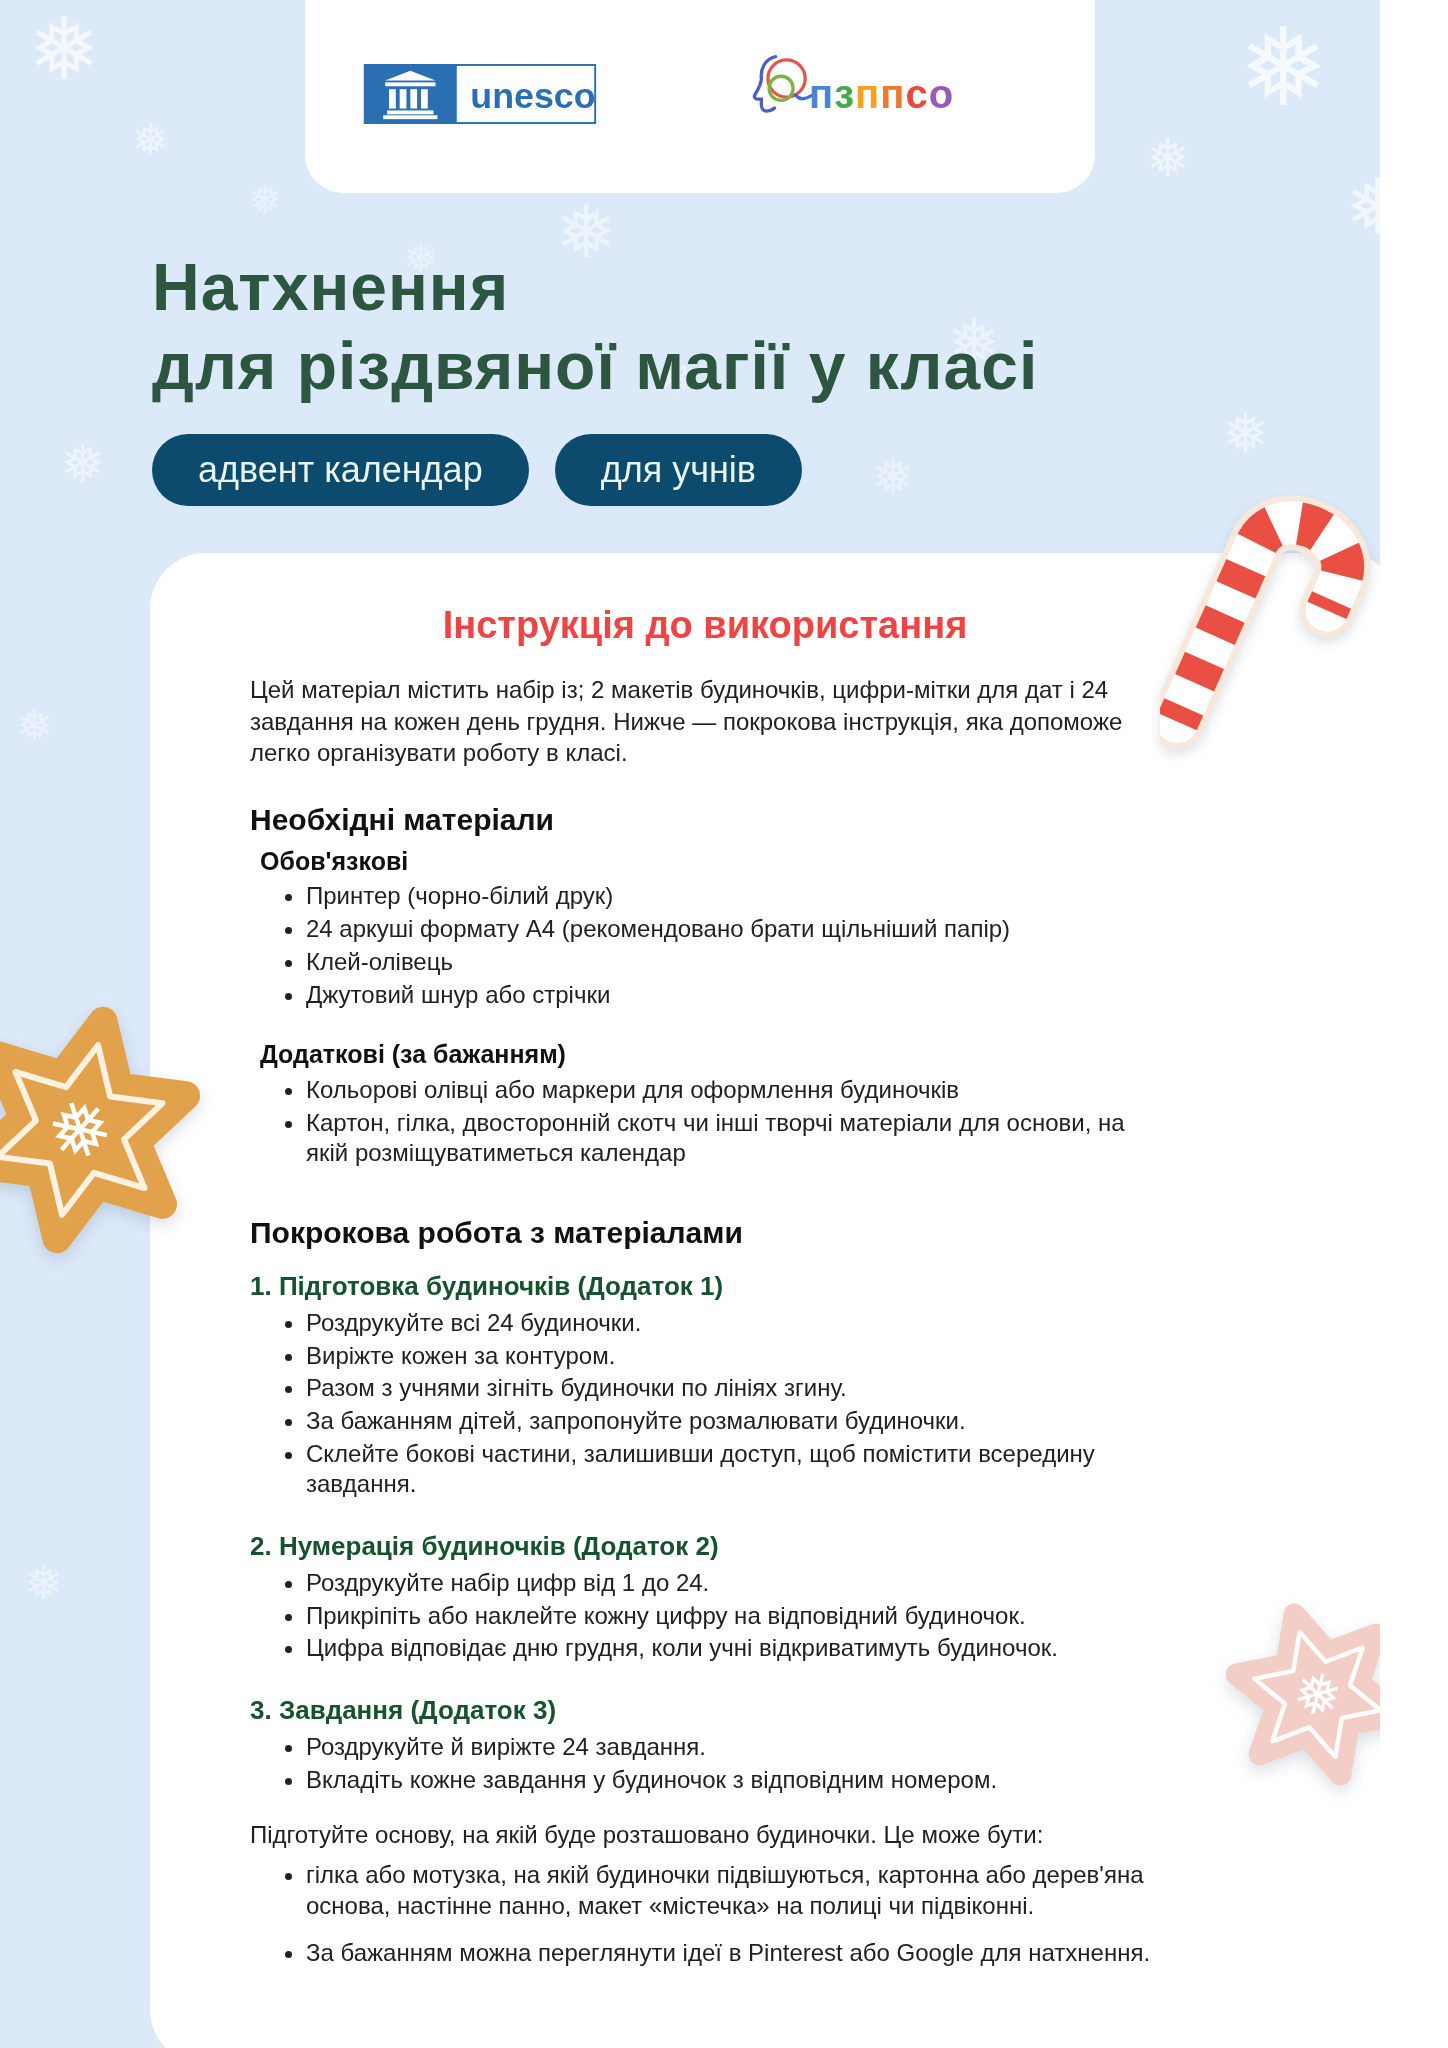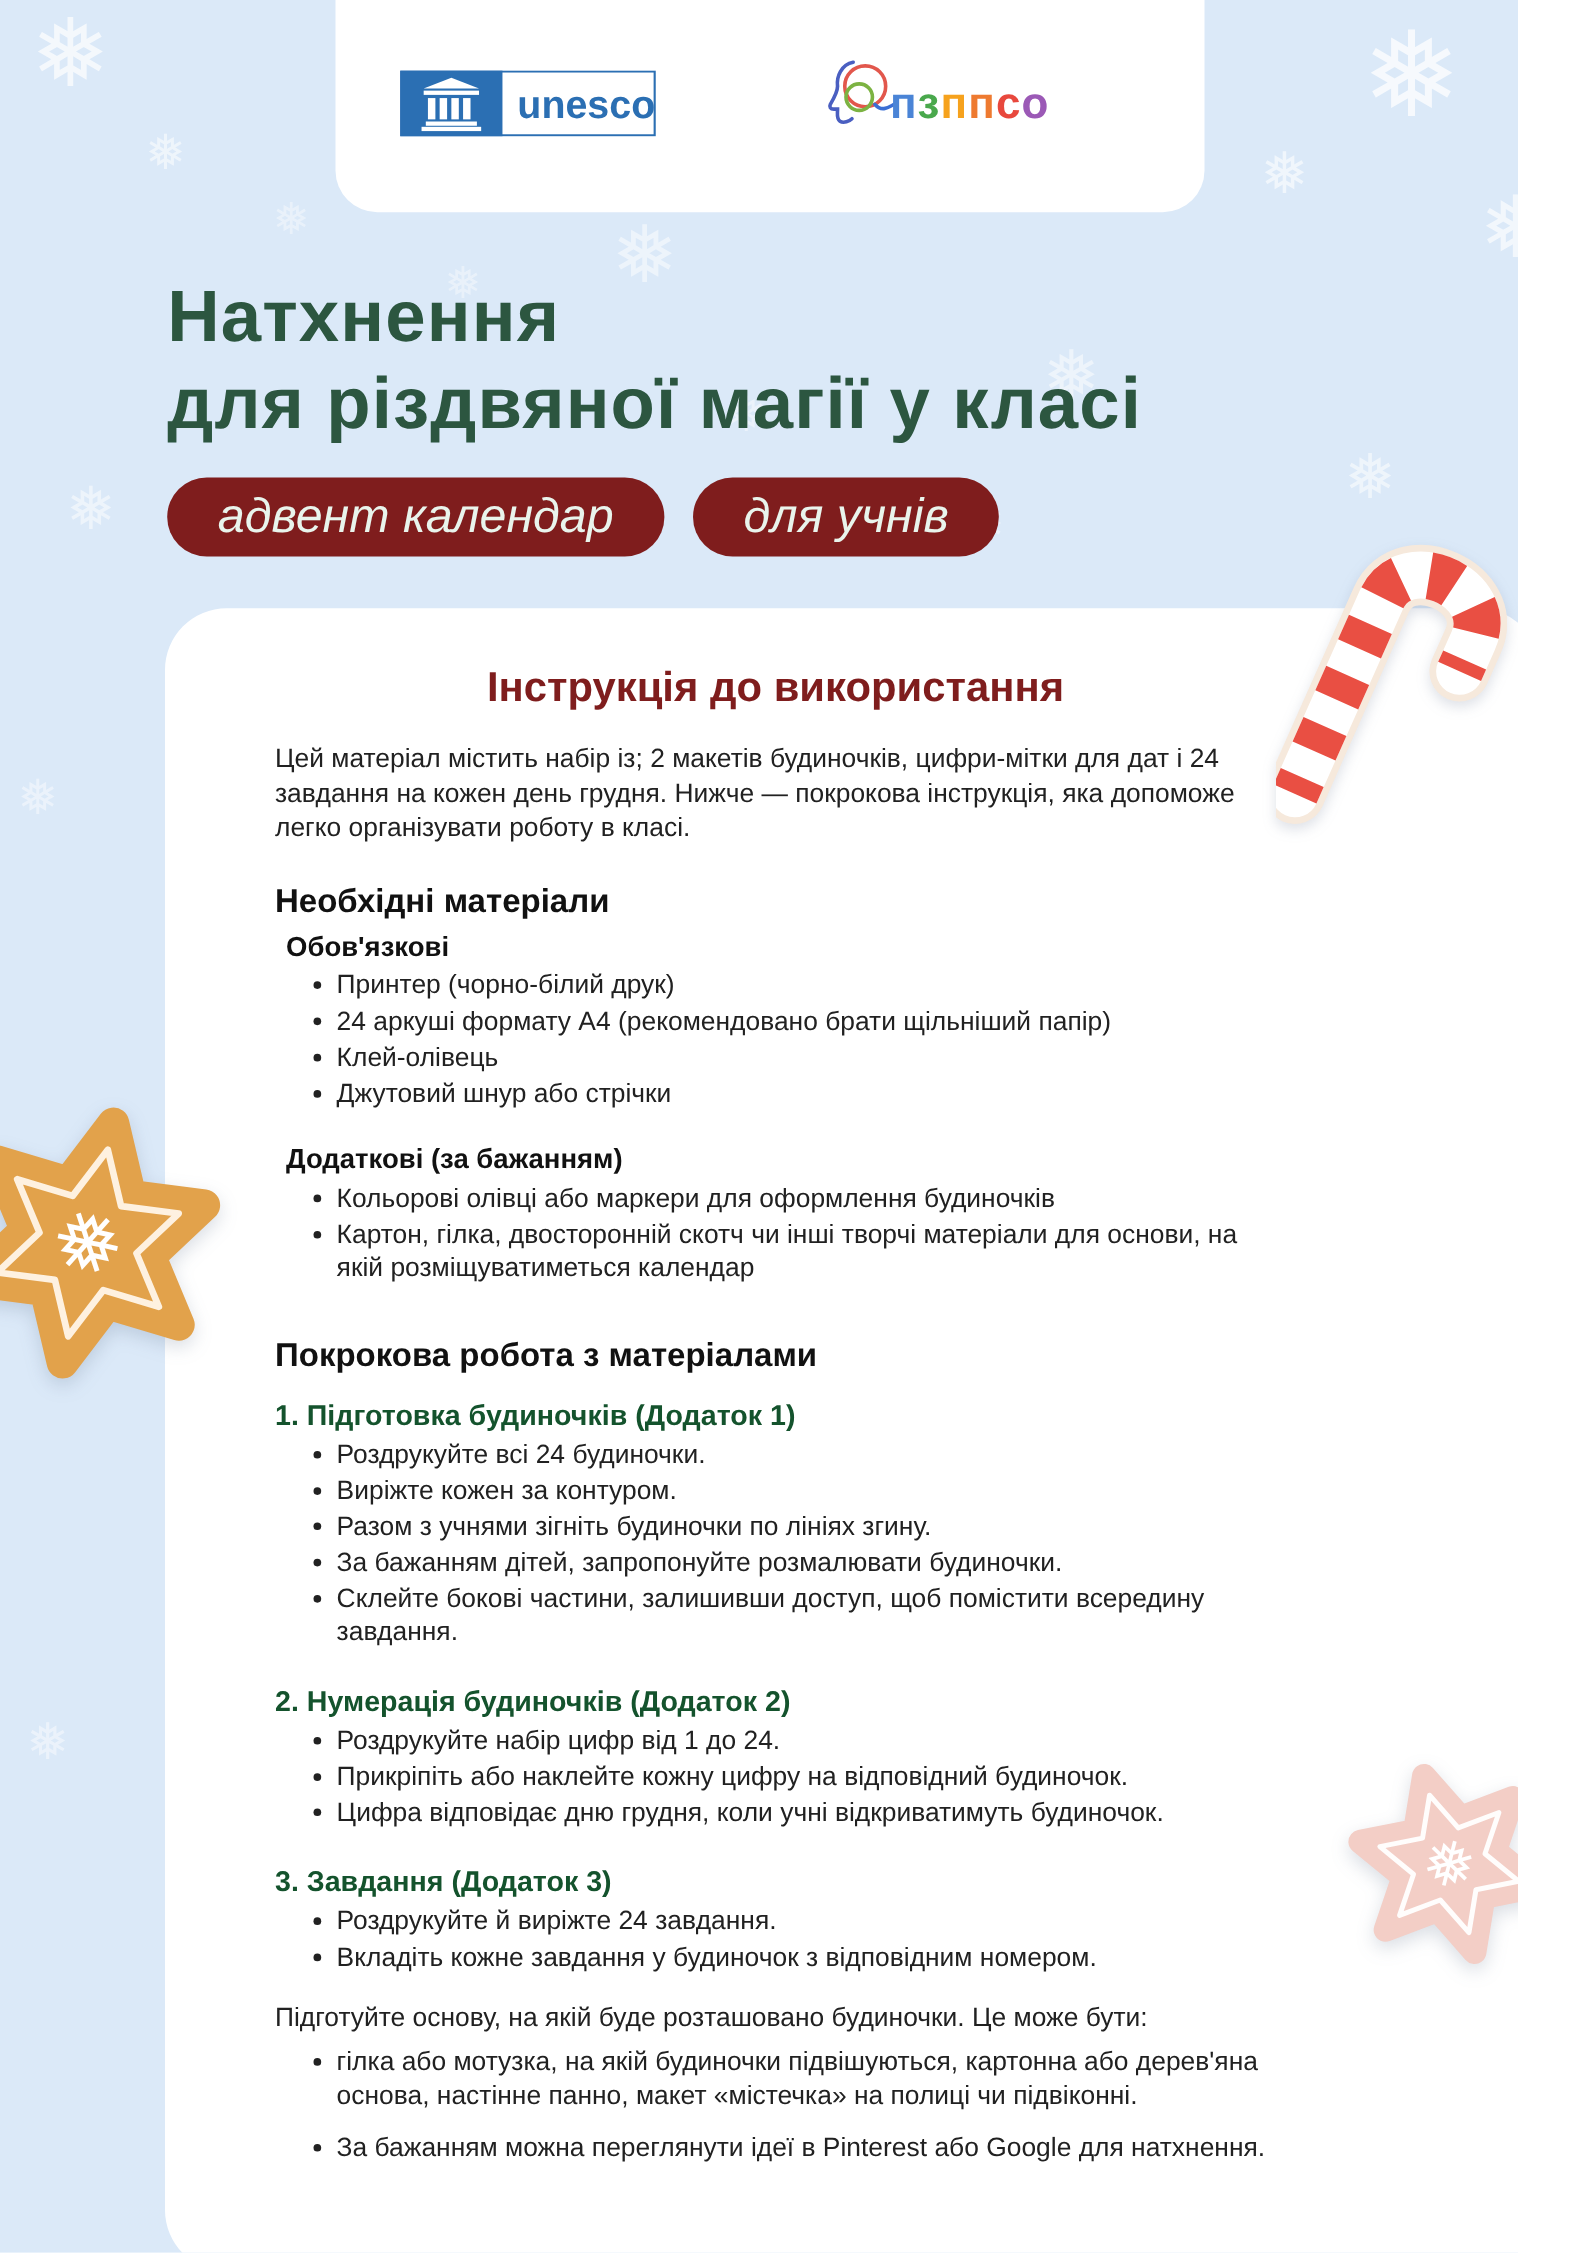--- a/index.html
+++ b/index.html
@@ -20,30 +20,30 @@
   .partner-word{font-size:40px;font-weight:bold;letter-spacing:1px;margin-left:-6px;margin-top:18px;}
   .pl1{color:#4a84d6;} .pl2{color:#49a84c;} .pl3{color:#f6a21d;}
   .pl4{color:#ee7a30;} .pl5{color:#e8483d;} .pl6{color:#9b59b6;}
   
   .title-block{
     position:absolute;left:152px;top:248px;z-index:1;
     color:#2c5640;font-size:66px;font-weight:bold;line-height:1.2;letter-spacing:1px;
   }
   .badges{position:absolute;left:152px;top:434px;display:flex;gap:26px;z-index:1;}
   .badge{
-    background:#7f1d1d;color:#e9f4ec;font-size:44px;height:72px;
-    display:flex;align-items:center;padding:0 46px;border-radius:40px;white-space:nowrap;font-style:italic;
+    background:#0c4a6e;color:#e9f4ec;font-size:36px;height:72px;
+    display:flex;align-items:center;padding:0 46px;border-radius:40px;white-space:nowrap;
   }
   
   .main-card{
     position:absolute;left:150px;top:553px;width:1250px;height:1512px;
     background:#ffffff;border-radius:56px;z-index:1;box-sizing:border-box;
     padding:40px 240px 0 100px;font-size:24px;line-height:1.3;
   }
-  .instr-heading{font-size:38px;font-weight:bold;text-align:center;margin:8px 0 0;color:#7f1d1d;}
+  .instr-heading{font-size:38px;font-weight:bold;text-align:center;margin:8px 0 0;color:#ef4444;}
   .intro{margin:24px 0 0;}
   .sec-heading{font-size:30px;font-weight:bold;margin:32px 0 0;color:#111;}
   .sub-heading{font-size:25px;font-weight:bold;margin:6px 10px 0;color:#111;}
   .step-heading{font-size:26px;font-weight:bold;margin:30px 0 0;color:#14532d;}
   .step-first{margin-top:18px;}
   .sub-gap{margin-top:28px;}
   ul{margin:4px 0 0;padding-left:56px;}
   li{margin:2px 0;line-height:1.28;}
   ul.spaced{margin-top:10px;}
   ul.spaced li{margin-bottom:16px;}

